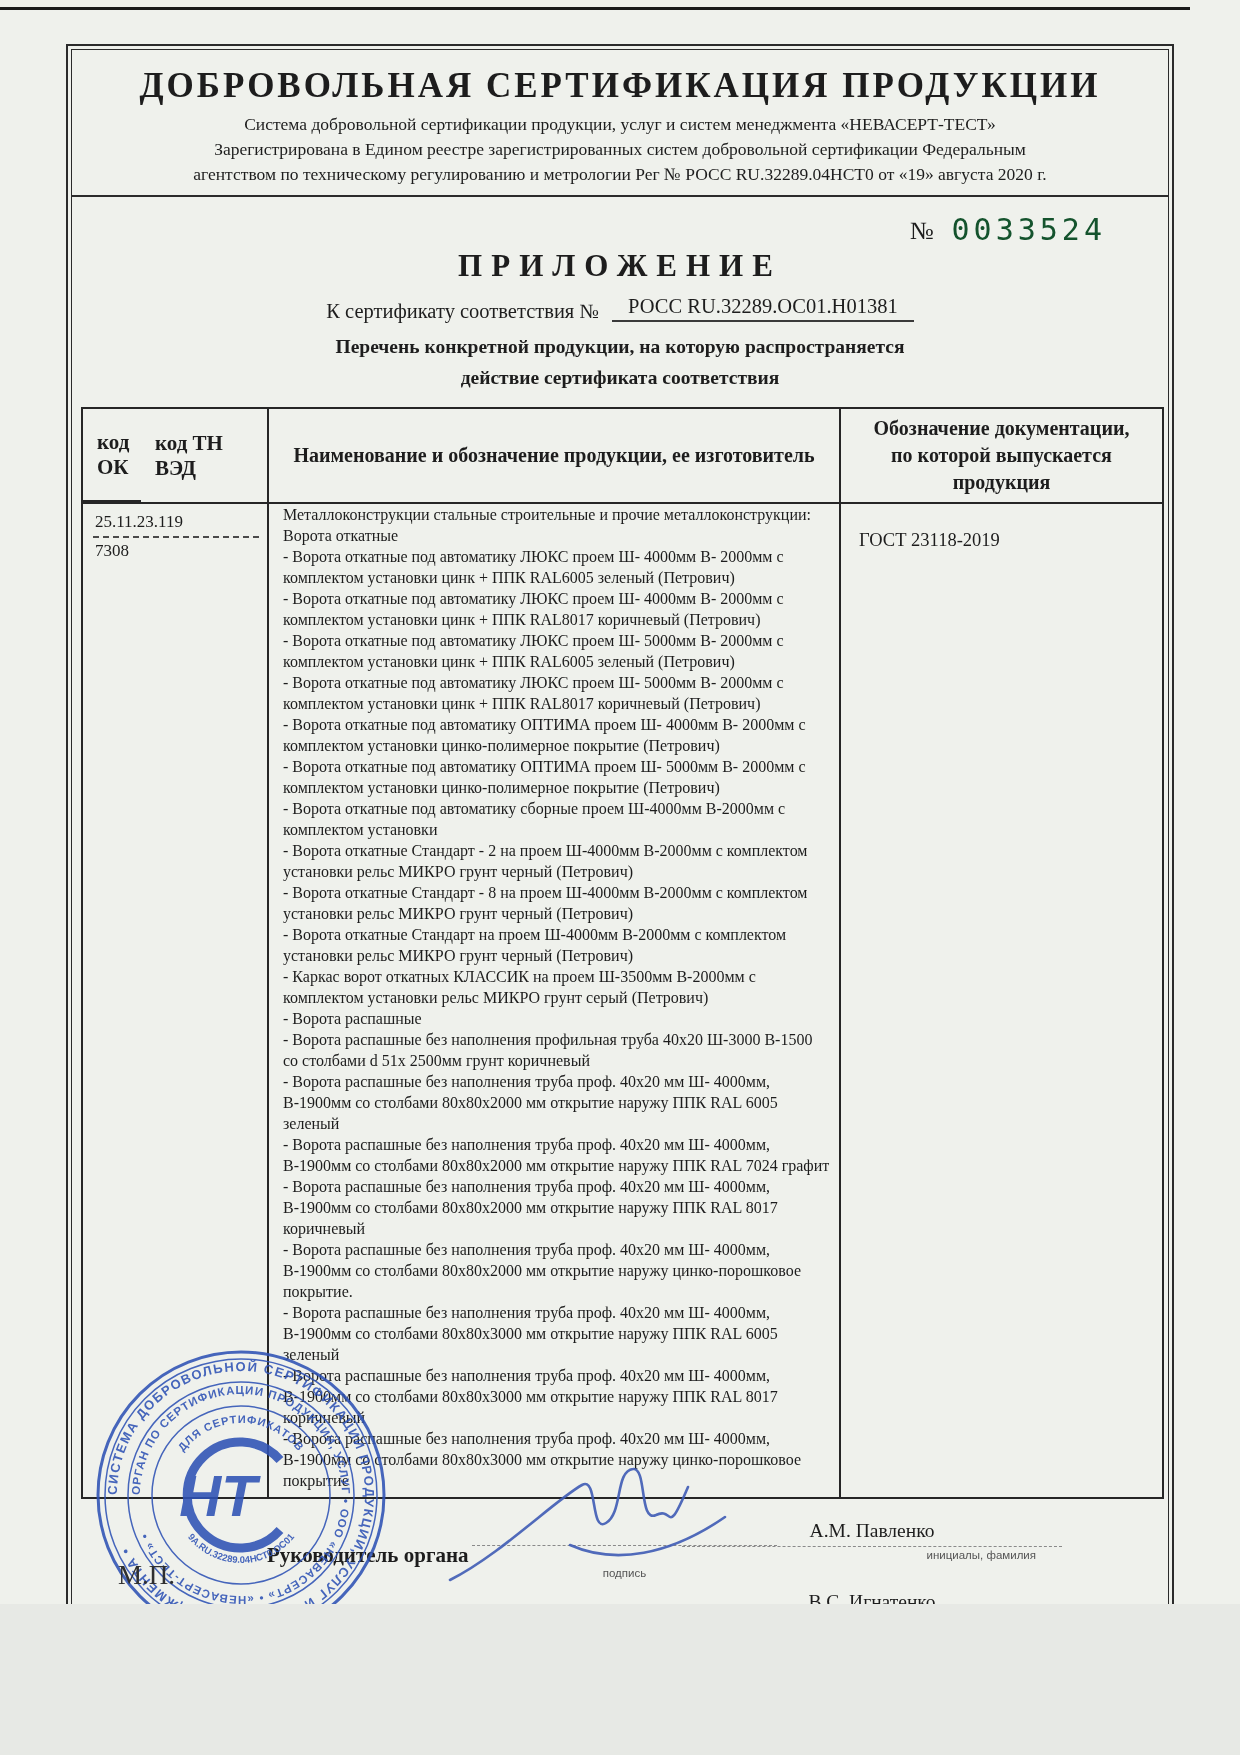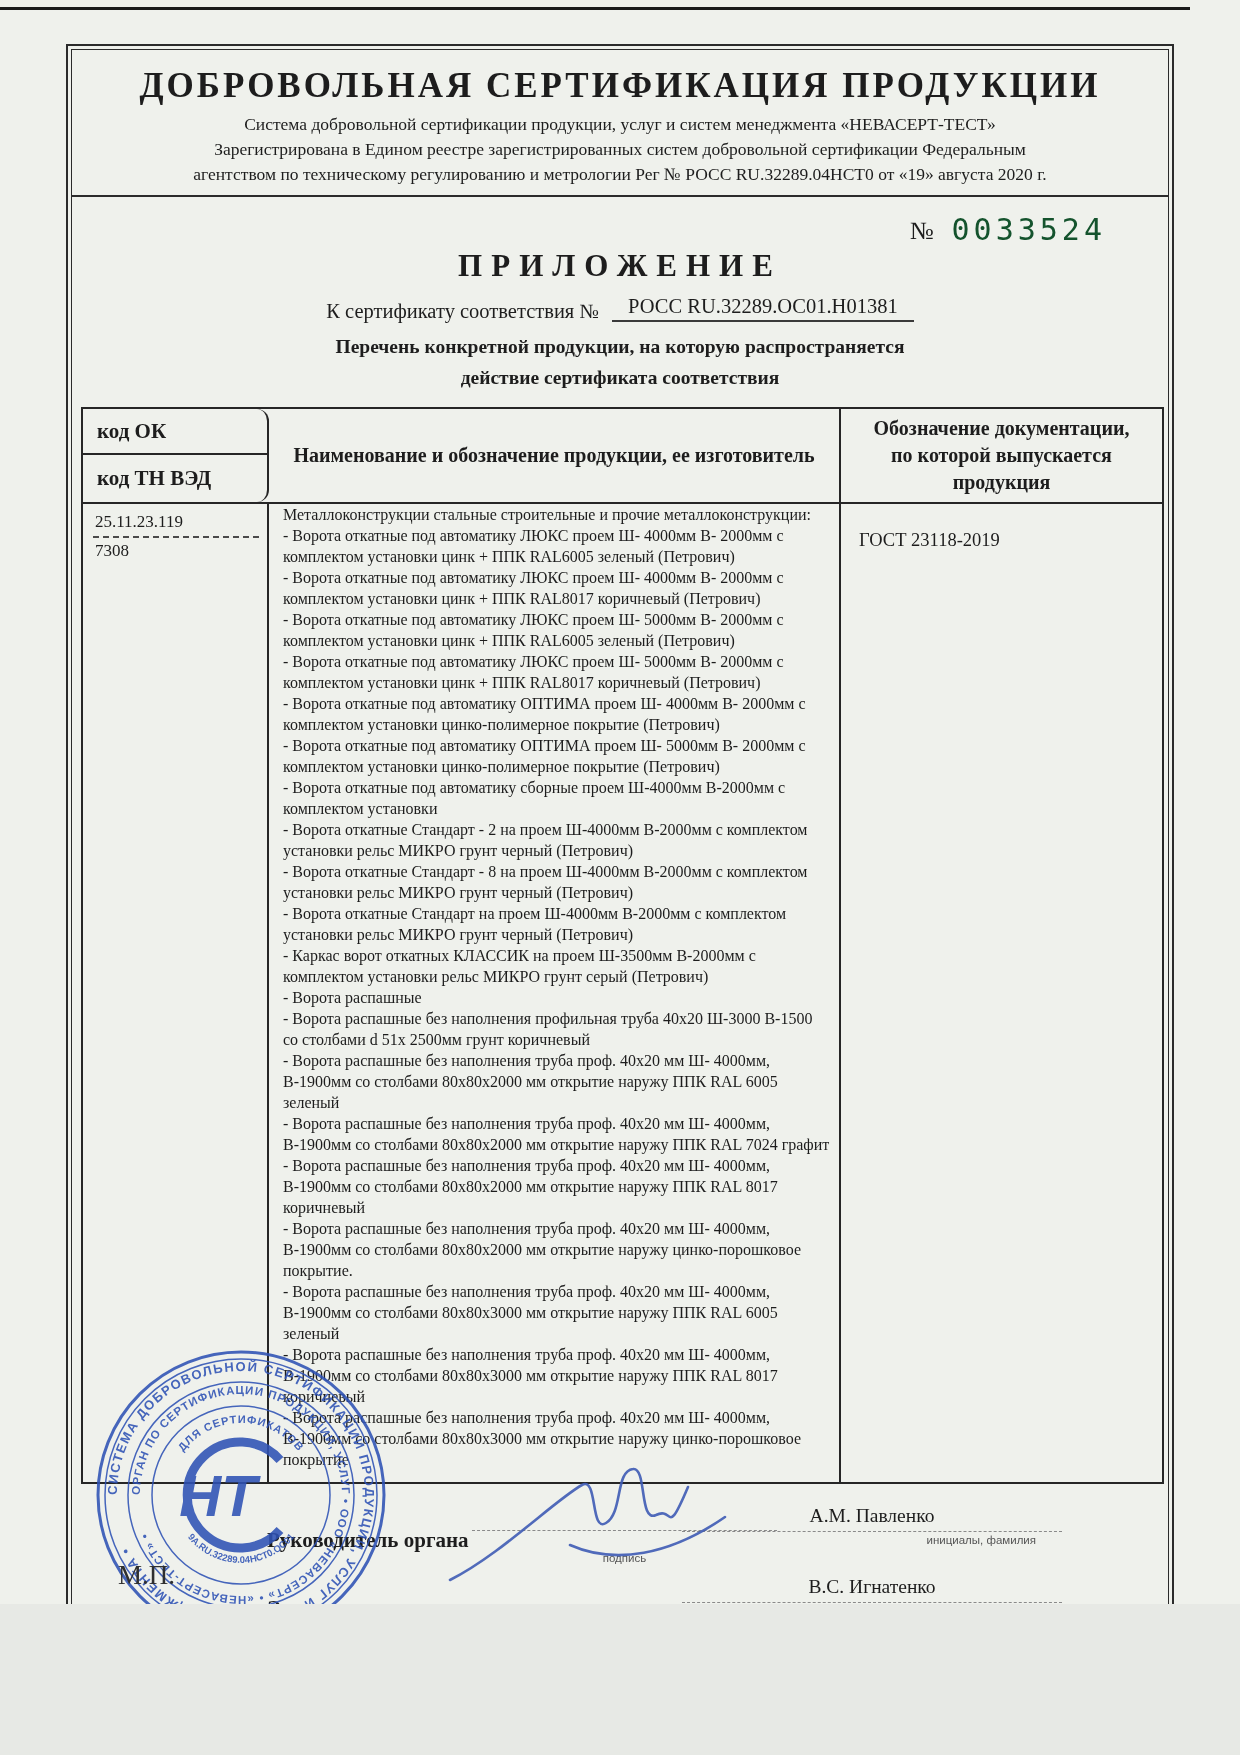--- a/index.html
+++ b/index.html
@@ -27,21 +27,21 @@
   .cert-number{display:inline-block;border-bottom:2px solid #3a3a3a;padding:0 16px 2px 16px;
                position:relative;top:-5px;margin-left:8px;}
 
   .desc{ text-align:center;font-weight:bold;font-size:19.5px;line-height:31px;margin-top:4px;}
 
   .ptable{margin:14px 4px 0 9px;border:2px solid #262626;}
   .t-row{display:grid;grid-template-columns:186px 572px 1fr;}
   .t-head{border-bottom:2px solid #262626;}
   .cell{border-right:2px solid #262626;}
   .cell:last-child{border-right:none;border-radius:6px;}
-  .c1-head{display:flex;flex-direction:column;border-radius:12px;}
+  .c1-head{display:flex;flex-direction:row;}
   .c1-head .c1a{flex:0 0 44px;border-bottom:2px solid #262626;display:flex;align-items:center;
                 padding-left:14px;font-weight:bold;font-size:21px;}
   .c1-head .c1b{flex:1;display:flex;align-items:center;padding-left:14px;font-weight:bold;font-size:21px;}
   .head-c{display:flex;align-items:center;justify-content:center;text-align:center;
           font-weight:bold;font-size:20px;line-height:27px;padding:6px 24px;}
   .t-body{min-height:978px;}
   .codes{padding:8px 8px 0 10px;font-size:17px;}
   .code-ok{border-bottom:2px dashed #4a4a4a;padding:0 2px 4px 2px;}
   .code-tnved{padding:3px 2px 0 2px;}
   .products{padding:0 8px 6px 14px;font-size:16px;line-height:21px;}
@@ -109,20 +109,21 @@
           <div class="cell head-c">Наименование и обозначение продукции, ее изготовитель</div>
           <div class="cell head-c">Обозначение документации, по которой выпускается продукция</div>
         </div>
         <div class="t-row t-body">
           <div class="cell codes">
             <div class="code-ok">25.11.23.119</div>
             <div class="code-tnved">7308</div>
           </div>
           <div class="cell products">
               <div>Металлоконструкции стальные строительные и прочие металлоконструкции:</div>
+              <div>Ворота откатные</div>
               <div>- Ворота откатные под автоматику ЛЮКС проем Ш- 4000мм В- 2000мм с комплектом установки цинк + ППК RAL6005 зеленый (Петрович)</div>
               <div>- Ворота откатные под автоматику ЛЮКС проем Ш- 4000мм В- 2000мм с комплектом установки цинк + ППК RAL8017 коричневый (Петрович)</div>
               <div>- Ворота откатные под автоматику ЛЮКС проем Ш- 5000мм В- 2000мм с комплектом установки цинк + ППК RAL6005 зеленый (Петрович)</div>
               <div>- Ворота откатные под автоматику ЛЮКС проем Ш- 5000мм В- 2000мм с комплектом установки цинк + ППК RAL8017 коричневый (Петрович)</div>
               <div>- Ворота откатные под автоматику ОПТИМА проем Ш- 4000мм В- 2000мм с комплектом установки цинко-полимерное покрытие (Петрович)</div>
               <div>- Ворота откатные под автоматику ОПТИМА проем Ш- 5000мм В- 2000мм с комплектом установки цинко-полимерное покрытие (Петрович)</div>
               <div>- Ворота откатные под автоматику сборные проем Ш-4000мм В-2000мм с комплектом установки</div>
               <div>- Ворота откатные Стандарт - 2 на проем Ш-4000мм В-2000мм с комплектом установки рельс МИКРО грунт черный (Петрович)</div>
               <div>- Ворота откатные Стандарт - 8 на проем Ш-4000мм В-2000мм с комплектом установки рельс МИКРО грунт черный (Петрович)</div>
               <div>- Ворота откатные Стандарт на проем Ш-4000мм В-2000мм с комплектом установки рельс МИКРО грунт черный (Петрович)</div>

